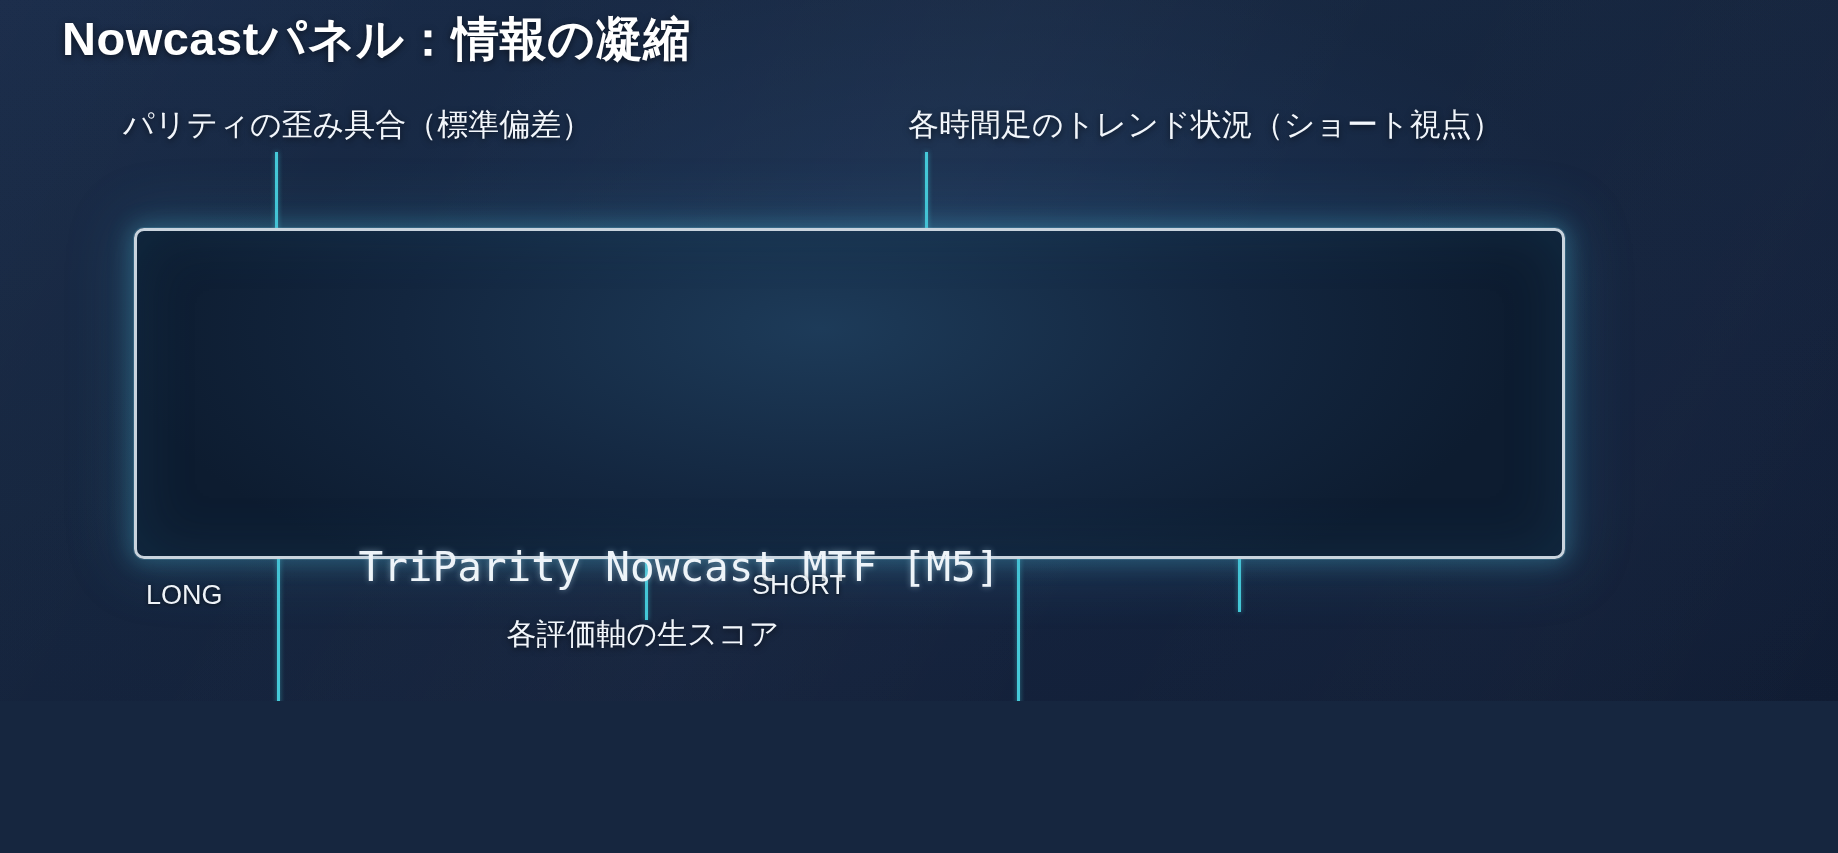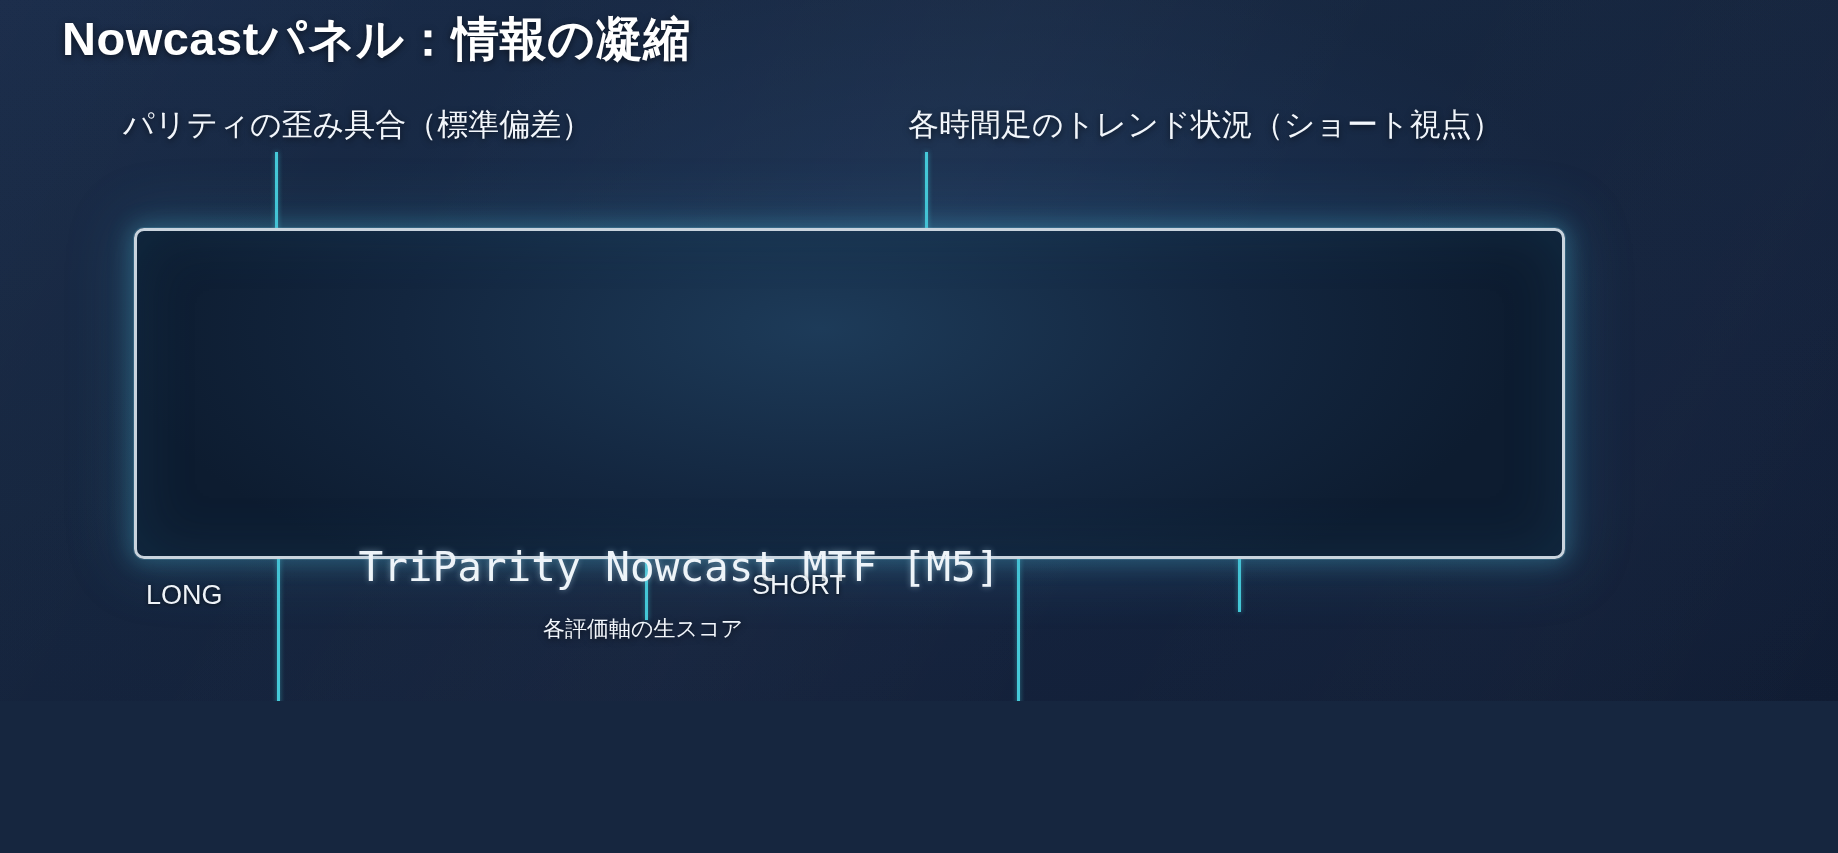--- a/index.html
+++ b/index.html
@@ -33,21 +33,21 @@
     letter-spacing:0.5px;
     text-shadow:0 2px 7px rgba(0,0,0,.55);
     white-space:nowrap;
   }
 
   .anno{
     position:absolute;color:#f2f6fb;white-space:nowrap;
     text-shadow:0 2px 6px rgba(0,0,0,.6);
   }
   .anno-lg{font-size:31px;}
-  .anno-md{font-size:22px;}
+  .anno-md{font-size:30px;}
   .anno-c{text-align:center;}
   .anno-2l{line-height:1.18;}
 
   
   .ln{position:absolute;background:#45c9d8;pointer-events:none;}
   .lnv{width:3px;box-shadow:0 0 5px rgba(69,201,216,.55);}
   .lnh{height:3px;box-shadow:0 0 5px rgba(69,201,216,.55);}
 
   
   #panel{

